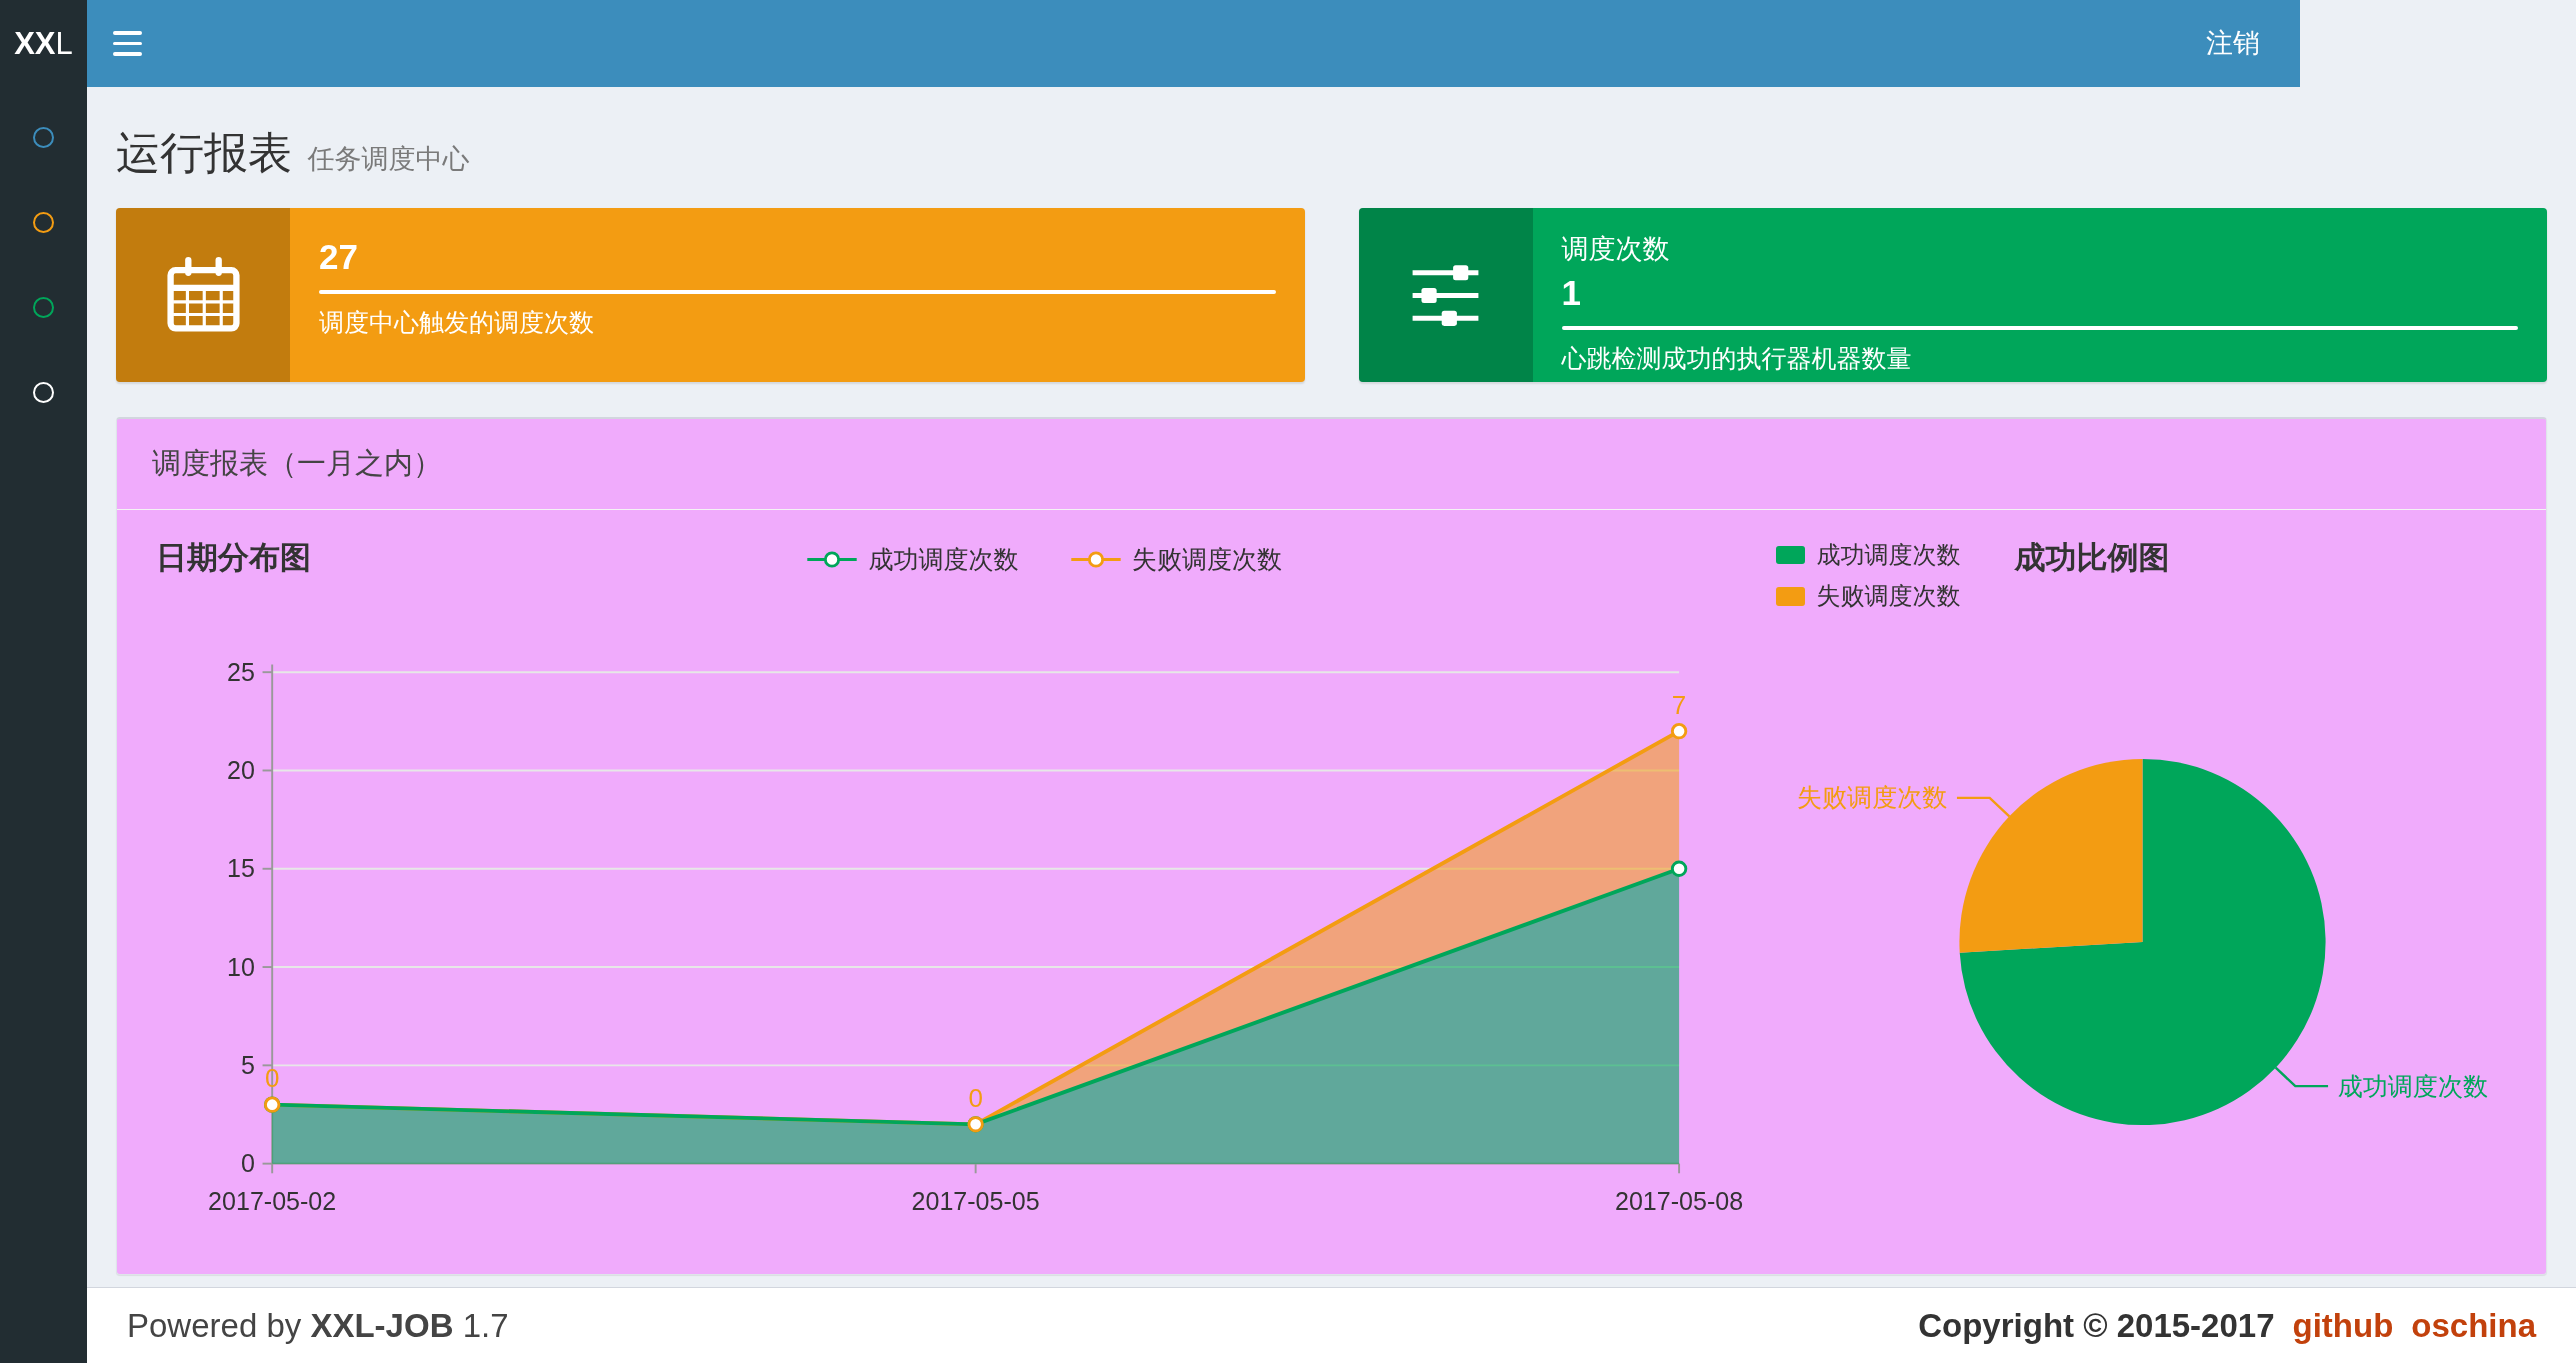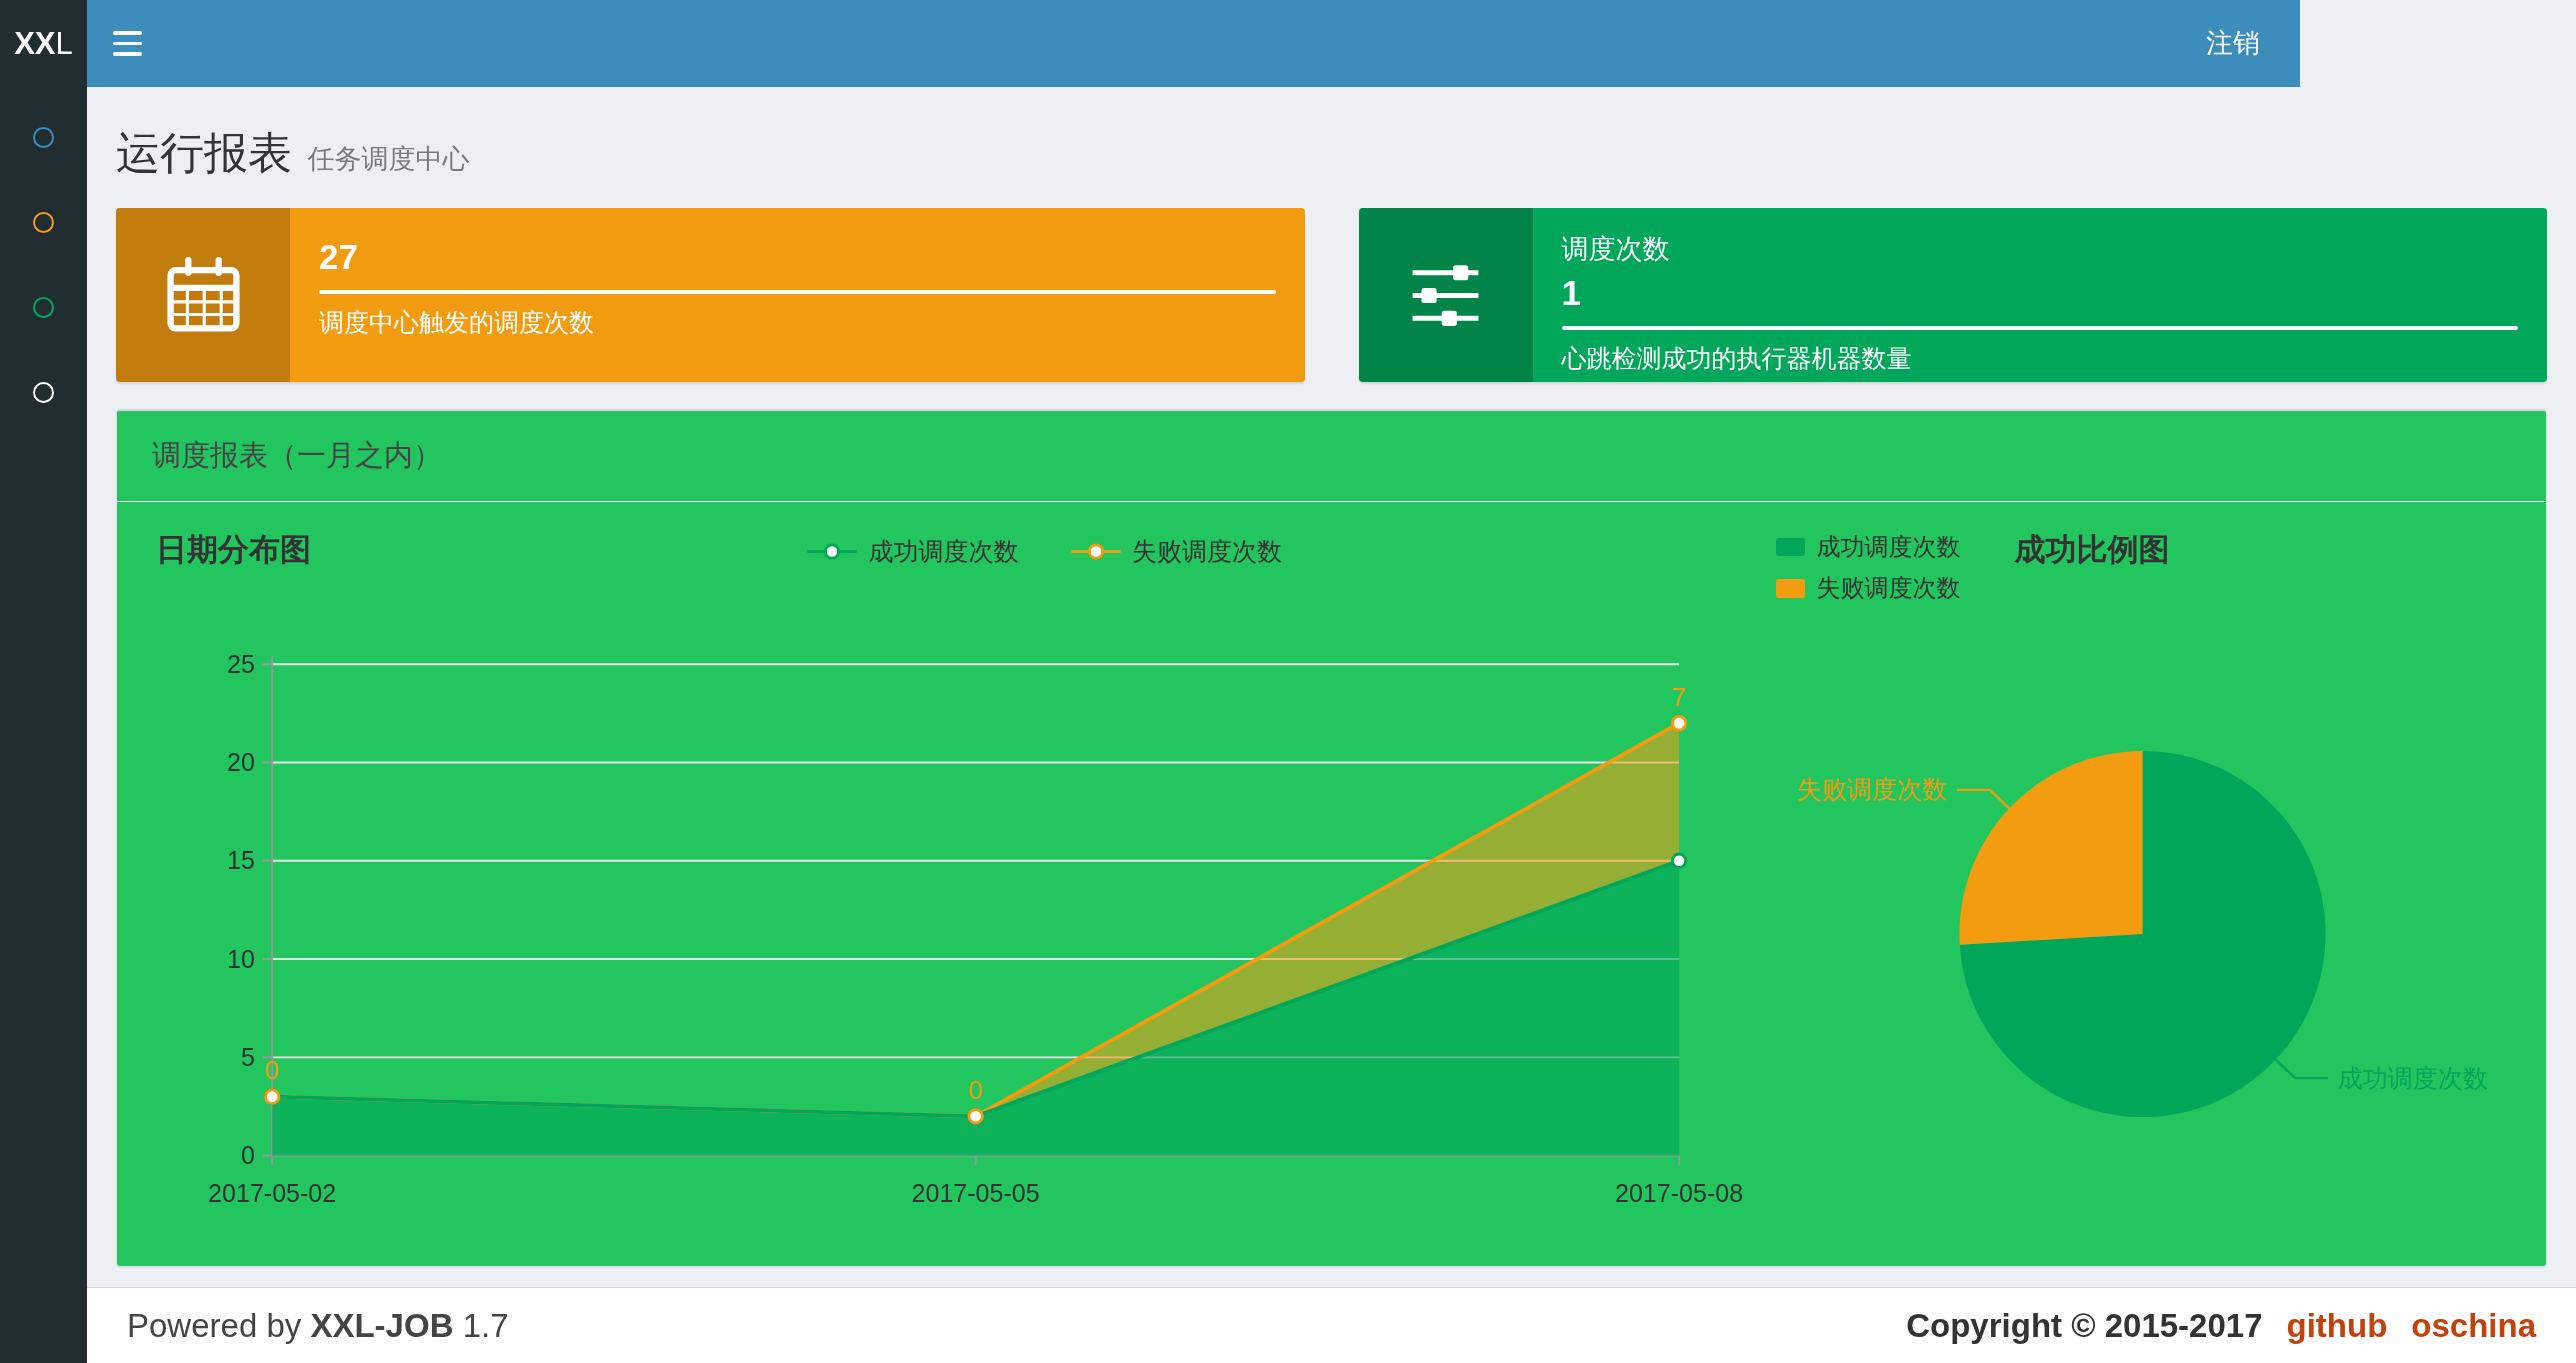--- a/index.html
+++ b/index.html
@@ -25,41 +25,41 @@
 
   .info-row { display:flex; gap:54px; padding:0 29px; }
   .info-box { flex:1; height:174px; display:flex; color:#fff; border-radius:3.9px; overflow:hidden; box-shadow:0 1.9px 1.9px rgba(0,0,0,.1); }
   .ib-icon { width:174px; background:rgba(0,0,0,.2); display:flex; align-items:center; justify-content:center; flex:none; }
   .ib-content { flex:1; padding:23px 29px 0 29px; display:flex; flex-direction:column; }
   .ib-label { font-size:27px; }
   .ib-value { font-size:35px; font-weight:700; margin-top:5.8px; }
   .ib-bar { height:3.9px; background:#fff; margin:13.5px 0 11.6px 0; border-radius:1.9px; }
   .ib-desc { font-size:25px; }
 
-  .panel { margin:27px 29px 0 29px; background:#22c55e; border:1px solid #dfe4ea; border-top:2.9px solid #d2d6de; border-radius:3.9px; box-shadow:0 1px 1px rgba(0,0,0,.08); }
+  .panel { margin:35px 29px 0 29px; background:#f0abfc; border:1px solid #dfe4ea; border-top:2.9px solid #d2d6de; border-radius:3.9px; box-shadow:0 1px 1px rgba(0,0,0,.08); }
   .panel-header { padding:25px 35px; font-size:29px; color:#444; border-bottom:1px solid #f4f4f4; }
   .panel-body { display:flex; padding:27px 39px 13.5px 39px; }
 
   .chart-block.left { width:1620px; flex:none; }
   .chart-block.right { flex:1; }
   .chart-header { height:87px; display:flex; align-items:flex-start; }
   .chart-title { font-size:31px; font-weight:700; color:#333; line-height:42px; }
   .line-legend { flex:1; display:flex; justify-content:center; gap:50px; margin-top:5.8px; }
   .legend-item { display:flex; align-items:center; gap:9.6px; font-size:25px; color:#333; cursor:pointer; }
   #pie-legend { display:flex; flex-direction:column; gap:9.6px; margin-top:1.9px; }
   .pie-legend-item { display:flex; align-items:center; gap:11.6px; font-size:24px; color:#333; cursor:pointer; }
   .pie-swatch { width:29px; height:18.3px; border-radius:2.9px; display:inline-block; }
   .chart-block.right .chart-title { margin-left:54px; margin-top:0; }
 
   svg.chart { overflow:visible; display:block; }
   svg text { font-family:"Liberation Sans","DejaVu Sans",sans-serif; }
 
   footer { position:fixed; bottom:0; left:87px; right:0; height:76px; background:#fff; border-top:1px solid #d2d6de; display:flex; align-items:center; justify-content:space-between; padding:0 40px; font-size:33px; color:#444; z-index:10; }
   .foot-left b { font-weight:700; }
-  .foot-right { display:flex; gap:24px; align-items:center; }
+  .foot-right { display:flex; gap:18px; align-items:center; }
   .foot-right b { font-weight:700; color:#333; }
   .foot-right a { color:#c2410c; font-weight:700; text-decoration:none; cursor:pointer; }
 </style>
 </head>
 <body>
 
 <div class="navbar">
   <a class="logo">
       <b>XX</b>
       <span>L</span>

